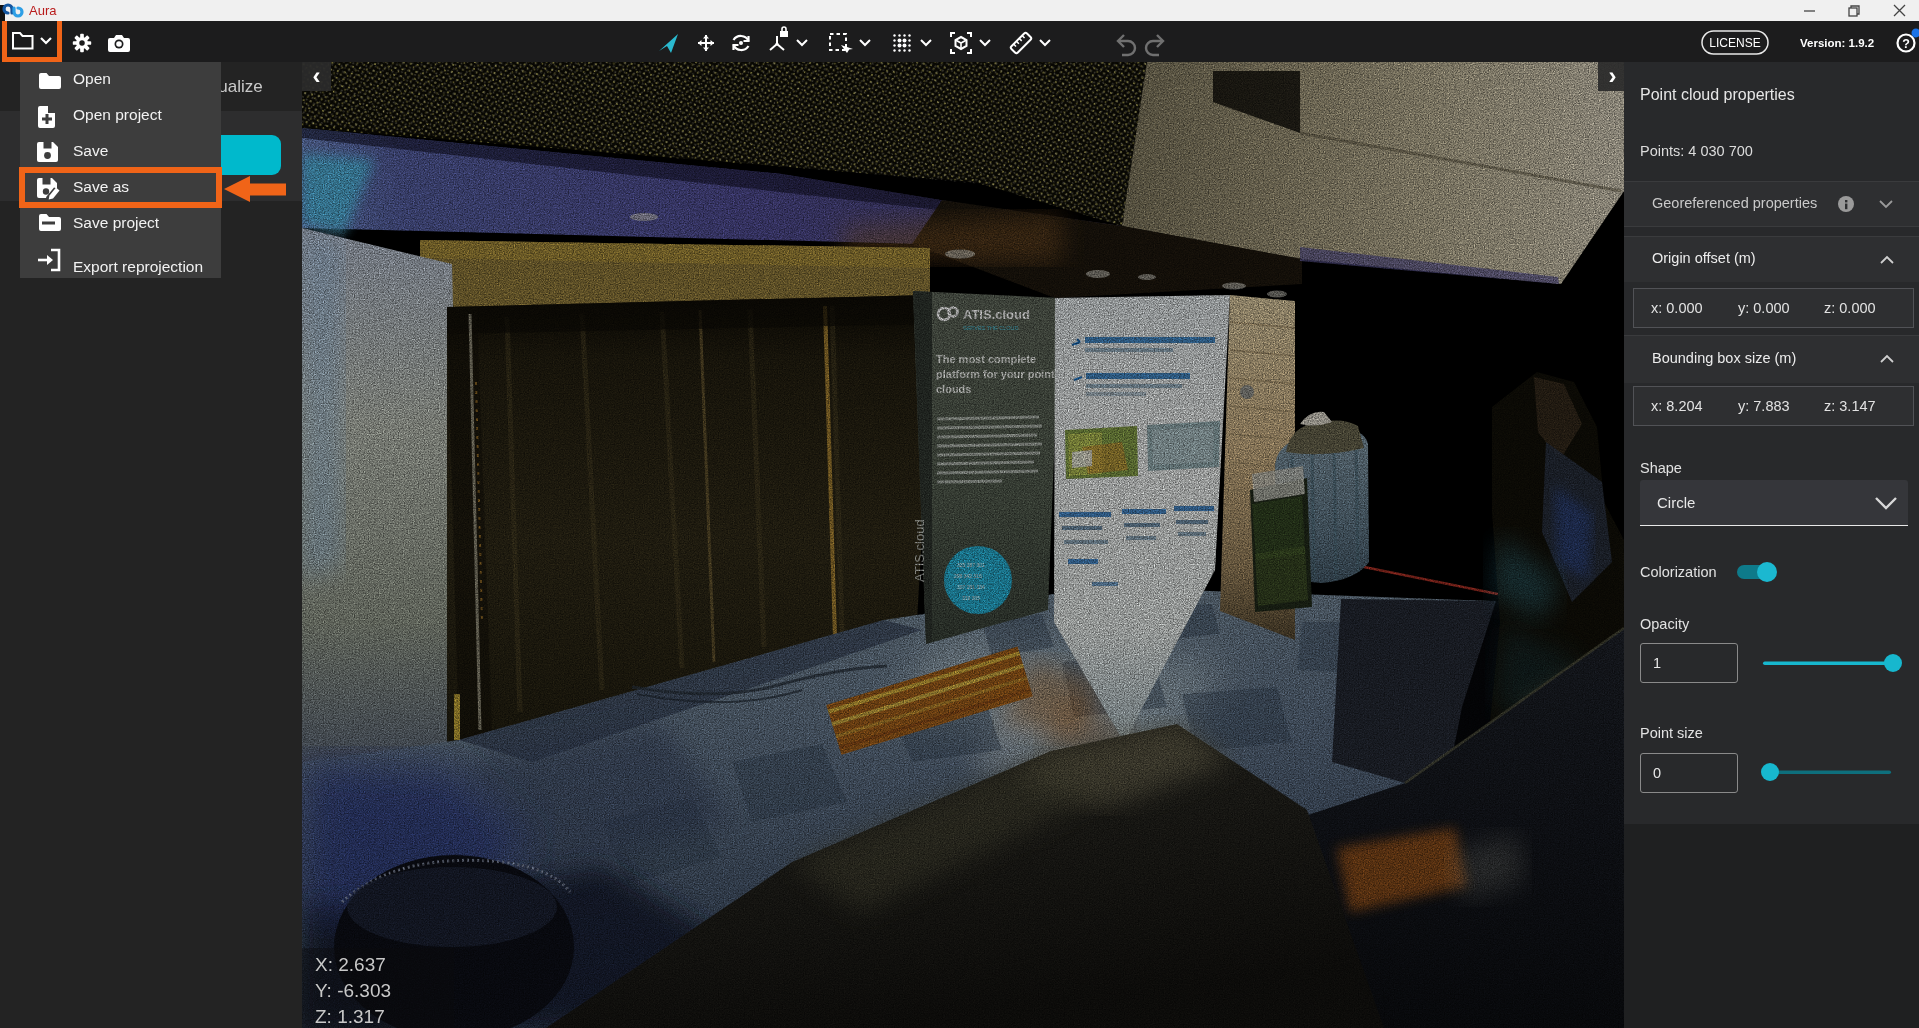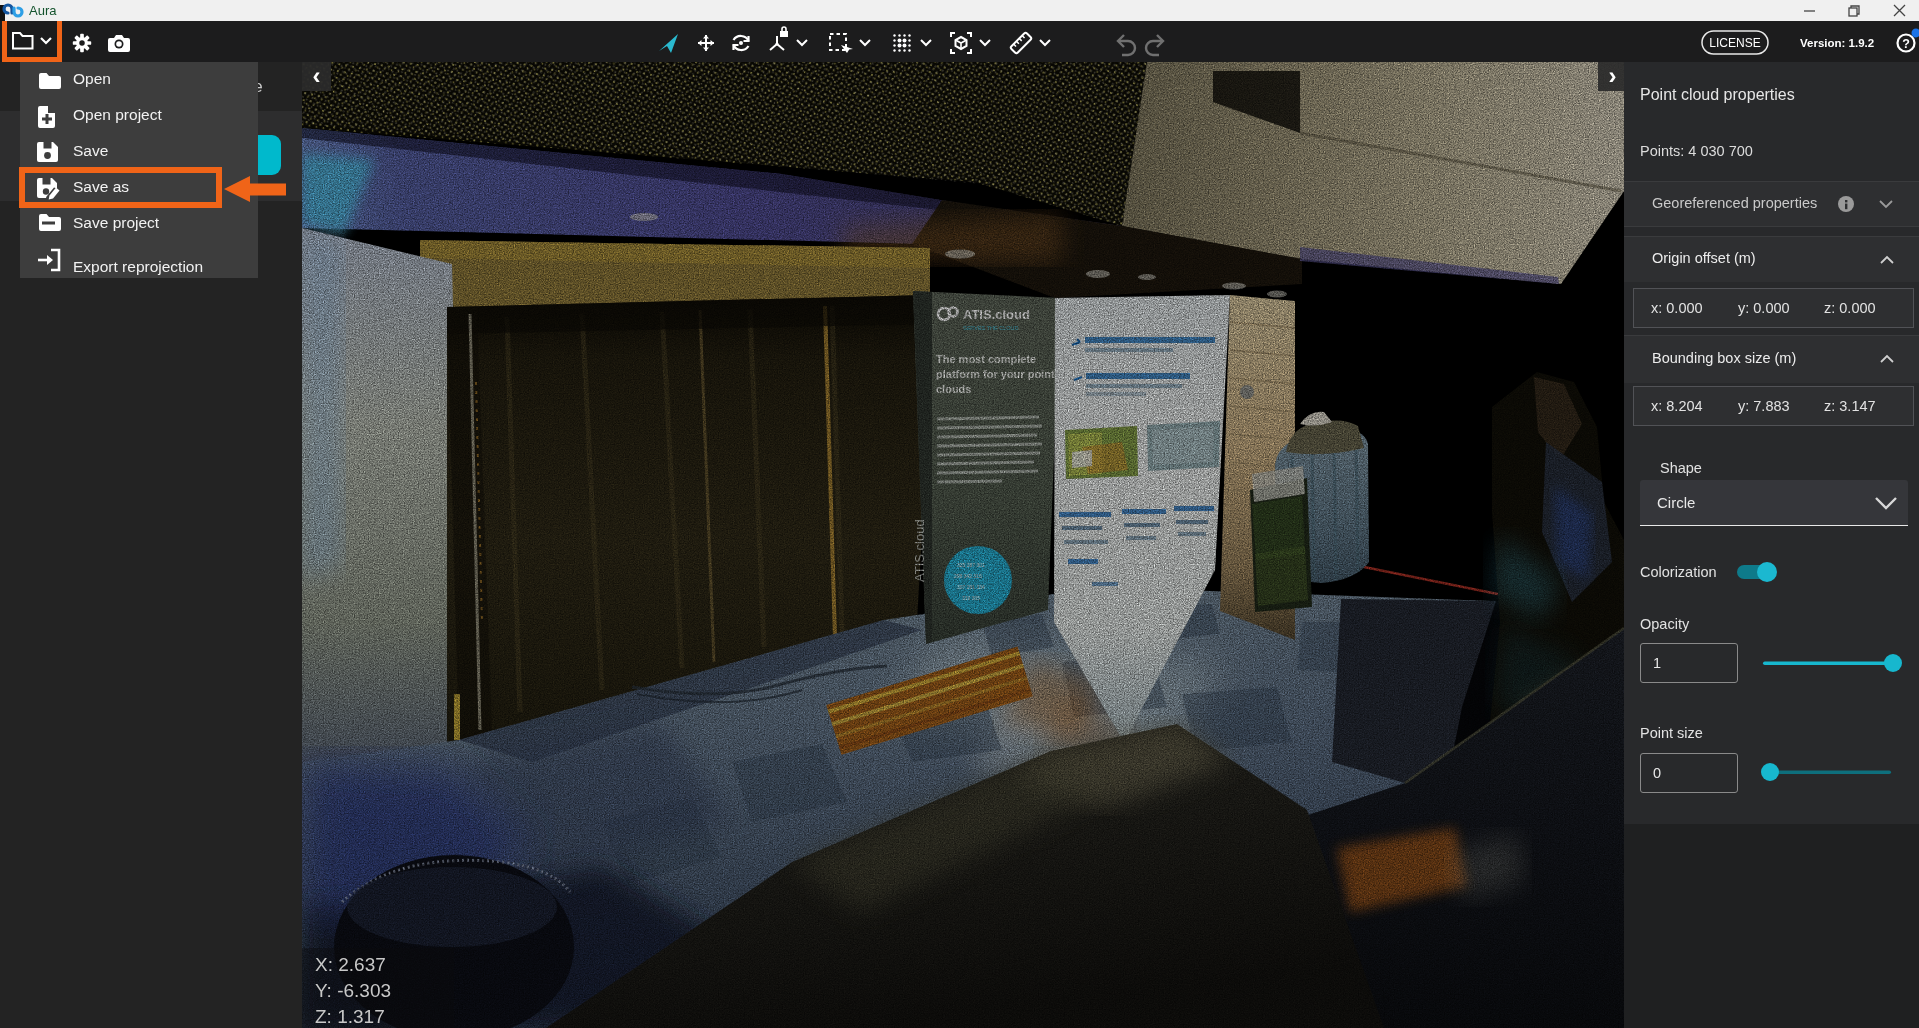--- a/index.html
+++ b/index.html
@@ -1,21 +1,21 @@
 <!DOCTYPE html>
 <html><head>
 <meta charset="utf-8">
 <style>
   * { margin:0; padding:0; box-sizing:border-box; }
   html,body { width:1919px; height:1028px; overflow:hidden; background:#1d1d1e;
     font-family:"Liberation Sans", sans-serif; }
   .abs { position:absolute; }
   
   #titlebar { position:absolute; left:0; top:0; width:1919px; height:21px; background:#f0f0f0; }
-  #titlebar .appname { position:absolute; left:29px; top:3px; font-size:13px; color:#14532d; }
+  #titlebar .appname { position:absolute; left:29px; top:3px; font-size:13px; color:#b91c1c; }
   
   #toolbar { position:absolute; left:0; top:21px; width:1919px; height:41px; background:#1c1c1d; }
   
   #sidebar { position:absolute; left:0; top:62px; width:302px; height:966px; background:#232323; }
   #sidebar .tabtext { position:absolute; left:195px; top:15px; font-size:17px; color:#c9c9c9; }
   #sidebar .section { position:absolute; left:0; top:49px; width:302px; height:90px; background:#2d2d2e; }
   #sidebar .tealbtn { position:absolute; left:178px; top:73px; width:103px; height:40px; background:#00b9cc; border-radius:9px; }
   
   #viewport { position:absolute; left:302px; top:62px; width:1322px; height:966px; background:#000; }
   .navbtn { position:absolute; width:29px; height:29px; background:#2b2b2bee; color:#fff; font-size:24px; font-weight:bold; text-align:center; line-height:27px; }
@@ -29,21 +29,21 @@
   .bandlabel { position:absolute; left:28px; font-size:14.5px; color:#c9c9c9; }
   .whitelabel { position:absolute; left:28px; font-size:14.5px; color:#ececec; font-weight:500;}
   .valbox { position:absolute; left:9px; width:281px; height:40px; background:#2e2f31; border:1px solid #515256; font-size:14.5px; color:#e2e2e2; }
   .valbox span { position:absolute; top:11px; }
   .label2 { position:absolute; left:16px; font-size:14.5px; color:#e2e2e2; }
   #shapesel { position:absolute; left:16px; top:418px; width:268px; height:46px; background:#35363a; border-bottom:1px solid #e8e8e8; border-radius:3px 3px 0 0; }
   #shapesel .seltext { position:absolute; left:17px; top:14px; font-size:15px; color:#e8e8e8; }
   .inputbox { position:absolute; left:16px; width:98px; height:40px; border:1px solid #8a8a8a; border-radius:3px; font-size:14.5px; color:#e8e8e8; }
   .inputbox span { position:absolute; left:12px; top:11px; }
   
-  #menu { position:absolute; left:20px; top:62px; width:238px; height:216px; background:#3d3d3d; }
+  #menu { position:absolute; left:20px; top:62px; width:201px; height:216px; background:#3d3d3d; }
   .mitem { position:absolute; left:0; width:201px; height:36px; }
   .mitem .mtext { position:absolute; left:53px; top:8px; font-size:15.5px; color:#f2f2f2; }
   #saveas-box { position:absolute; left:19px; top:167px; width:203px; height:41px; border:6px solid #f06418; }
   #menu-arrow { position:absolute; left:224px; top:171px; width:62px; height:36px; }
   #toolbtn-box { position:absolute; left:2px; top:-9px; width:60px; height:50px; border:5px solid #f06418; }
 </style>
 </head>
 <body>
 <div id="viewport">
   <svg id="scene" width="1322" height="966" viewBox="0 0 1322 966">
@@ -367,21 +367,21 @@
         <span style="left:190px;">z: 0.000</span>
     </div>
     <div class="band" style="top:273px;height:48px;border-bottom:none;">
       <div class="whitelabel" style="top:14px;">Bounding box size (m)</div>
     </div>
     <div class="valbox" style="top:324px;padding-left:12px;">
       <span style="left:17px;">x: 8.204</span>
         <span style="left:104px;">y: 7.883</span>
         <span style="left:190px;">z: 3.147</span>
     </div>
-    <div class="label2" style="top:398px;margin-left:20px;">Shape</div>
+    <div class="label2" style="top:398px;">Shape</div>
     <div id="shapesel">
         <div class="seltext">Circle</div>
       </div>
     <div class="label2" style="top:502px;">Colorization</div>
     <div class="label2" style="top:554px;">Opacity</div>
     <div class="inputbox" style="top:581px;">
         <span>1</span>
       </div>
     <div class="label2" style="top:663px;">Point size</div>
     <div class="inputbox" style="top:691px;">

